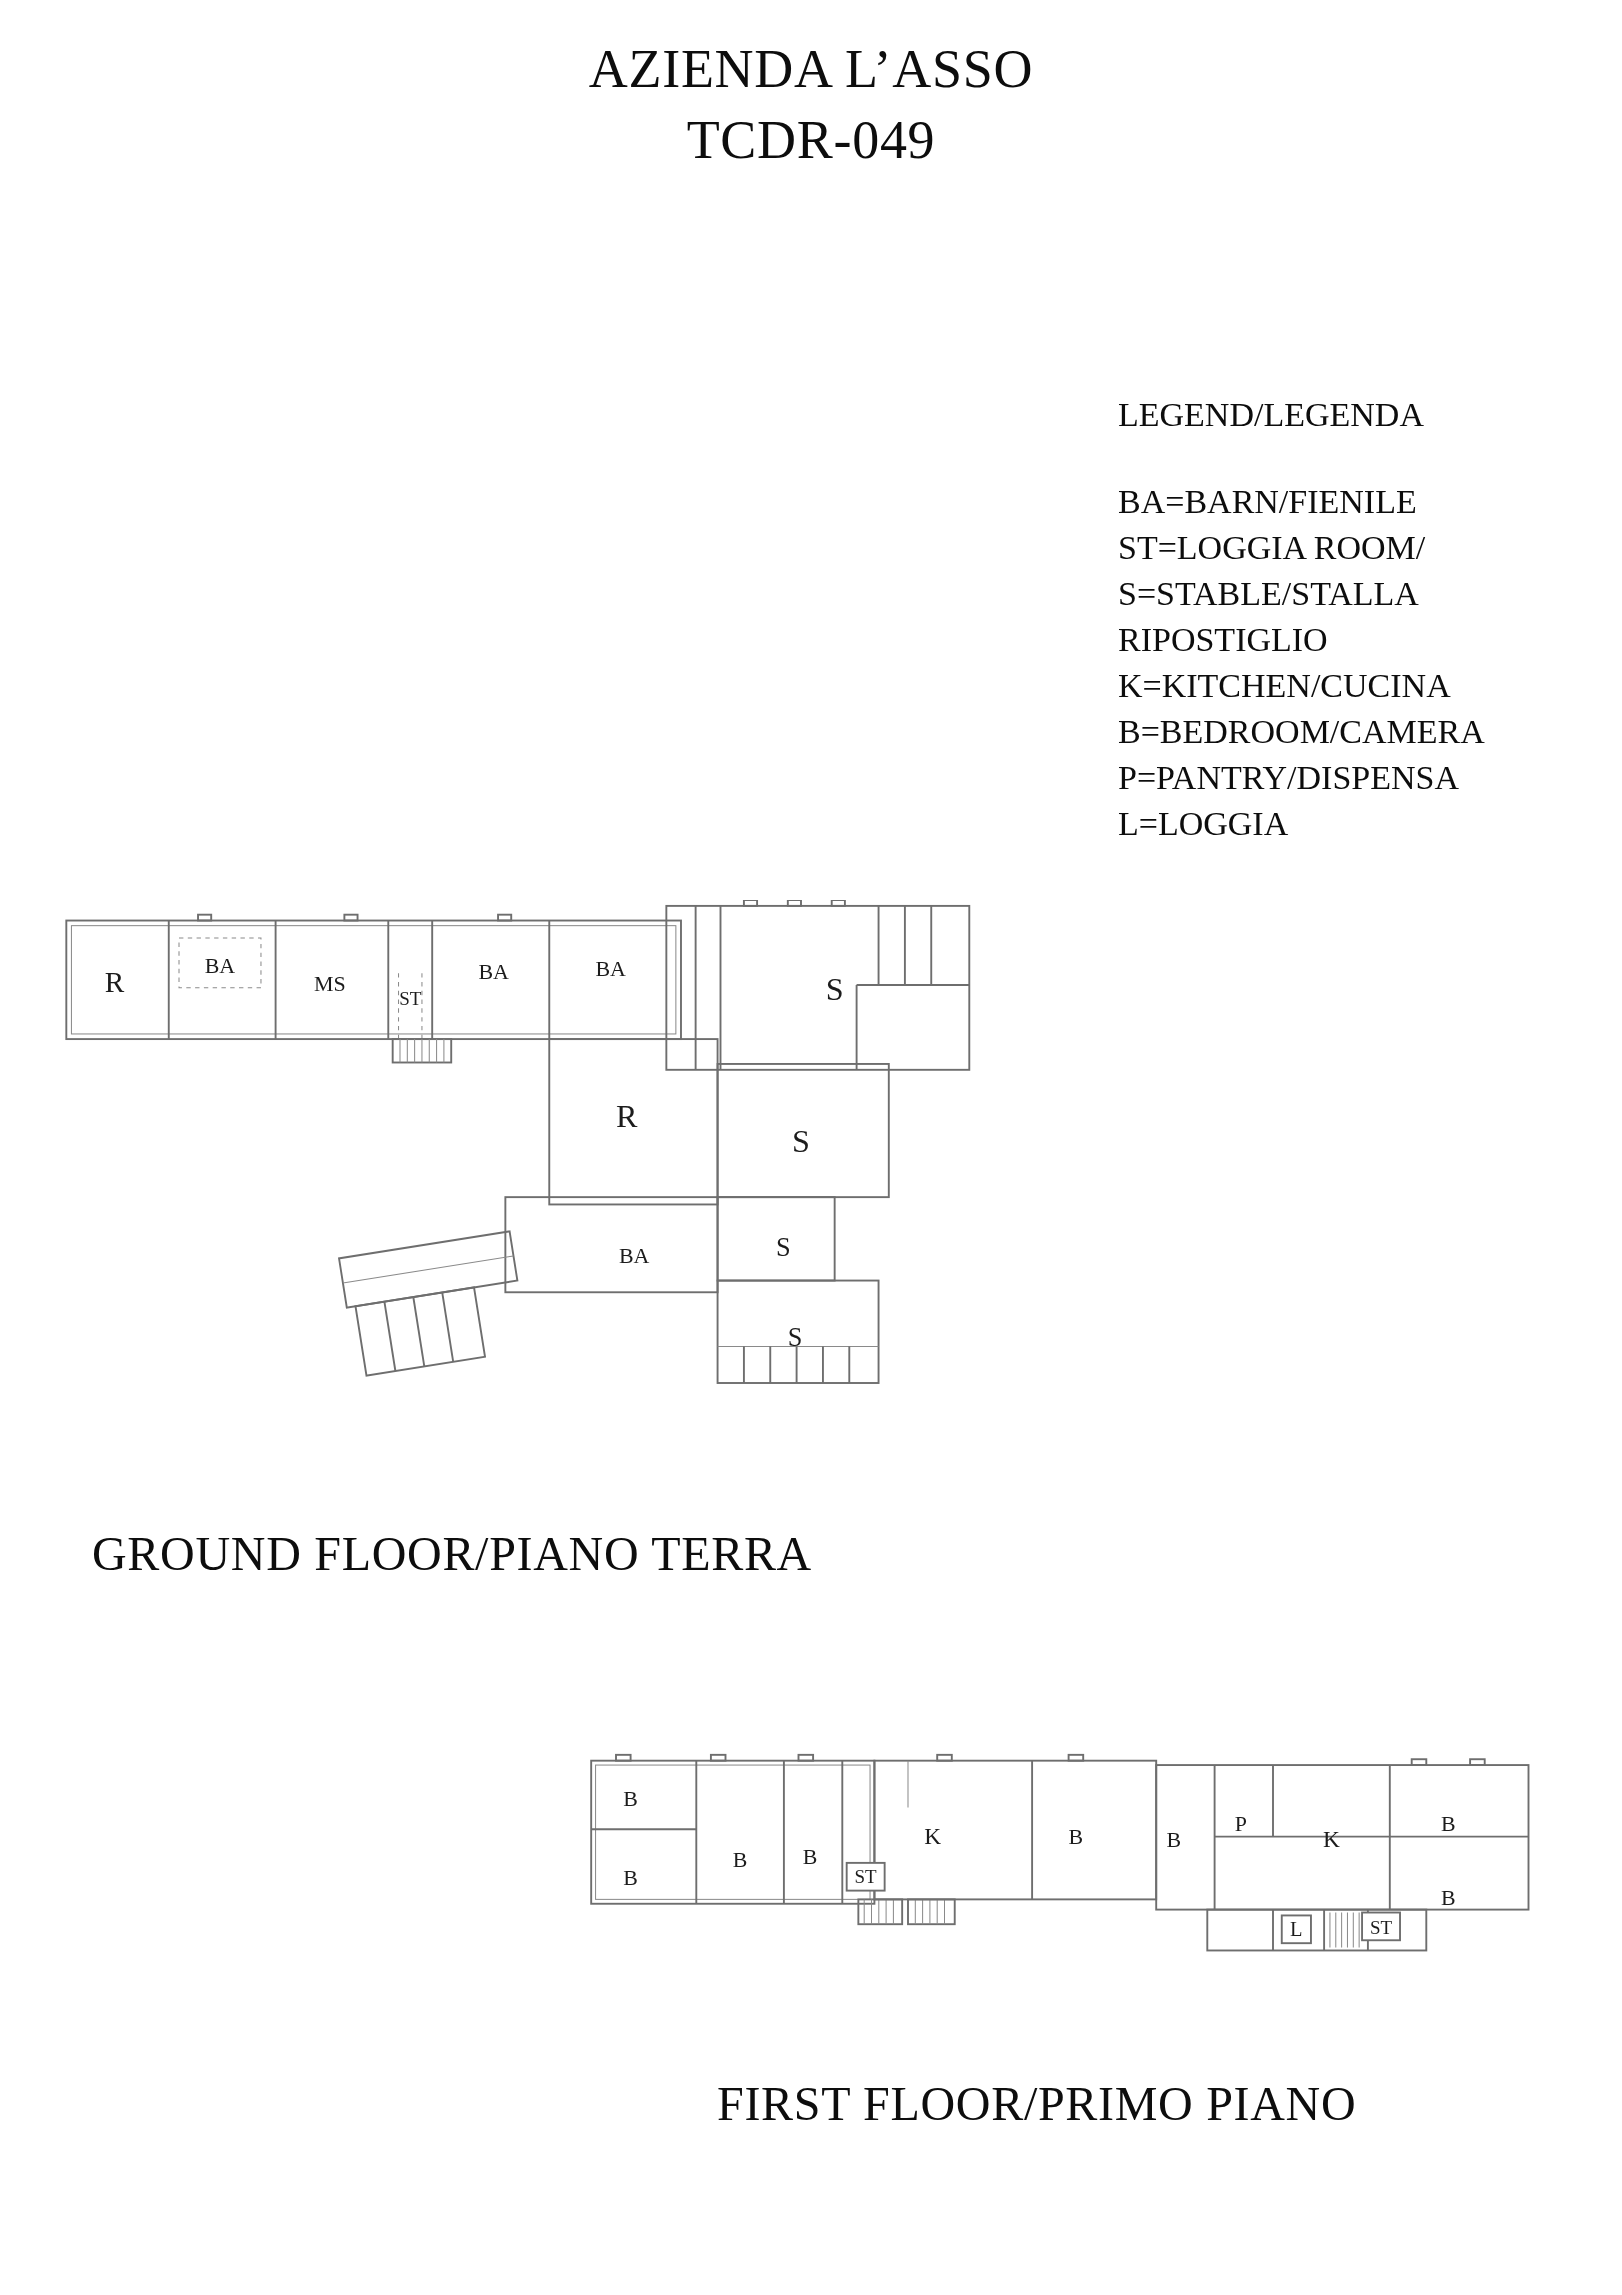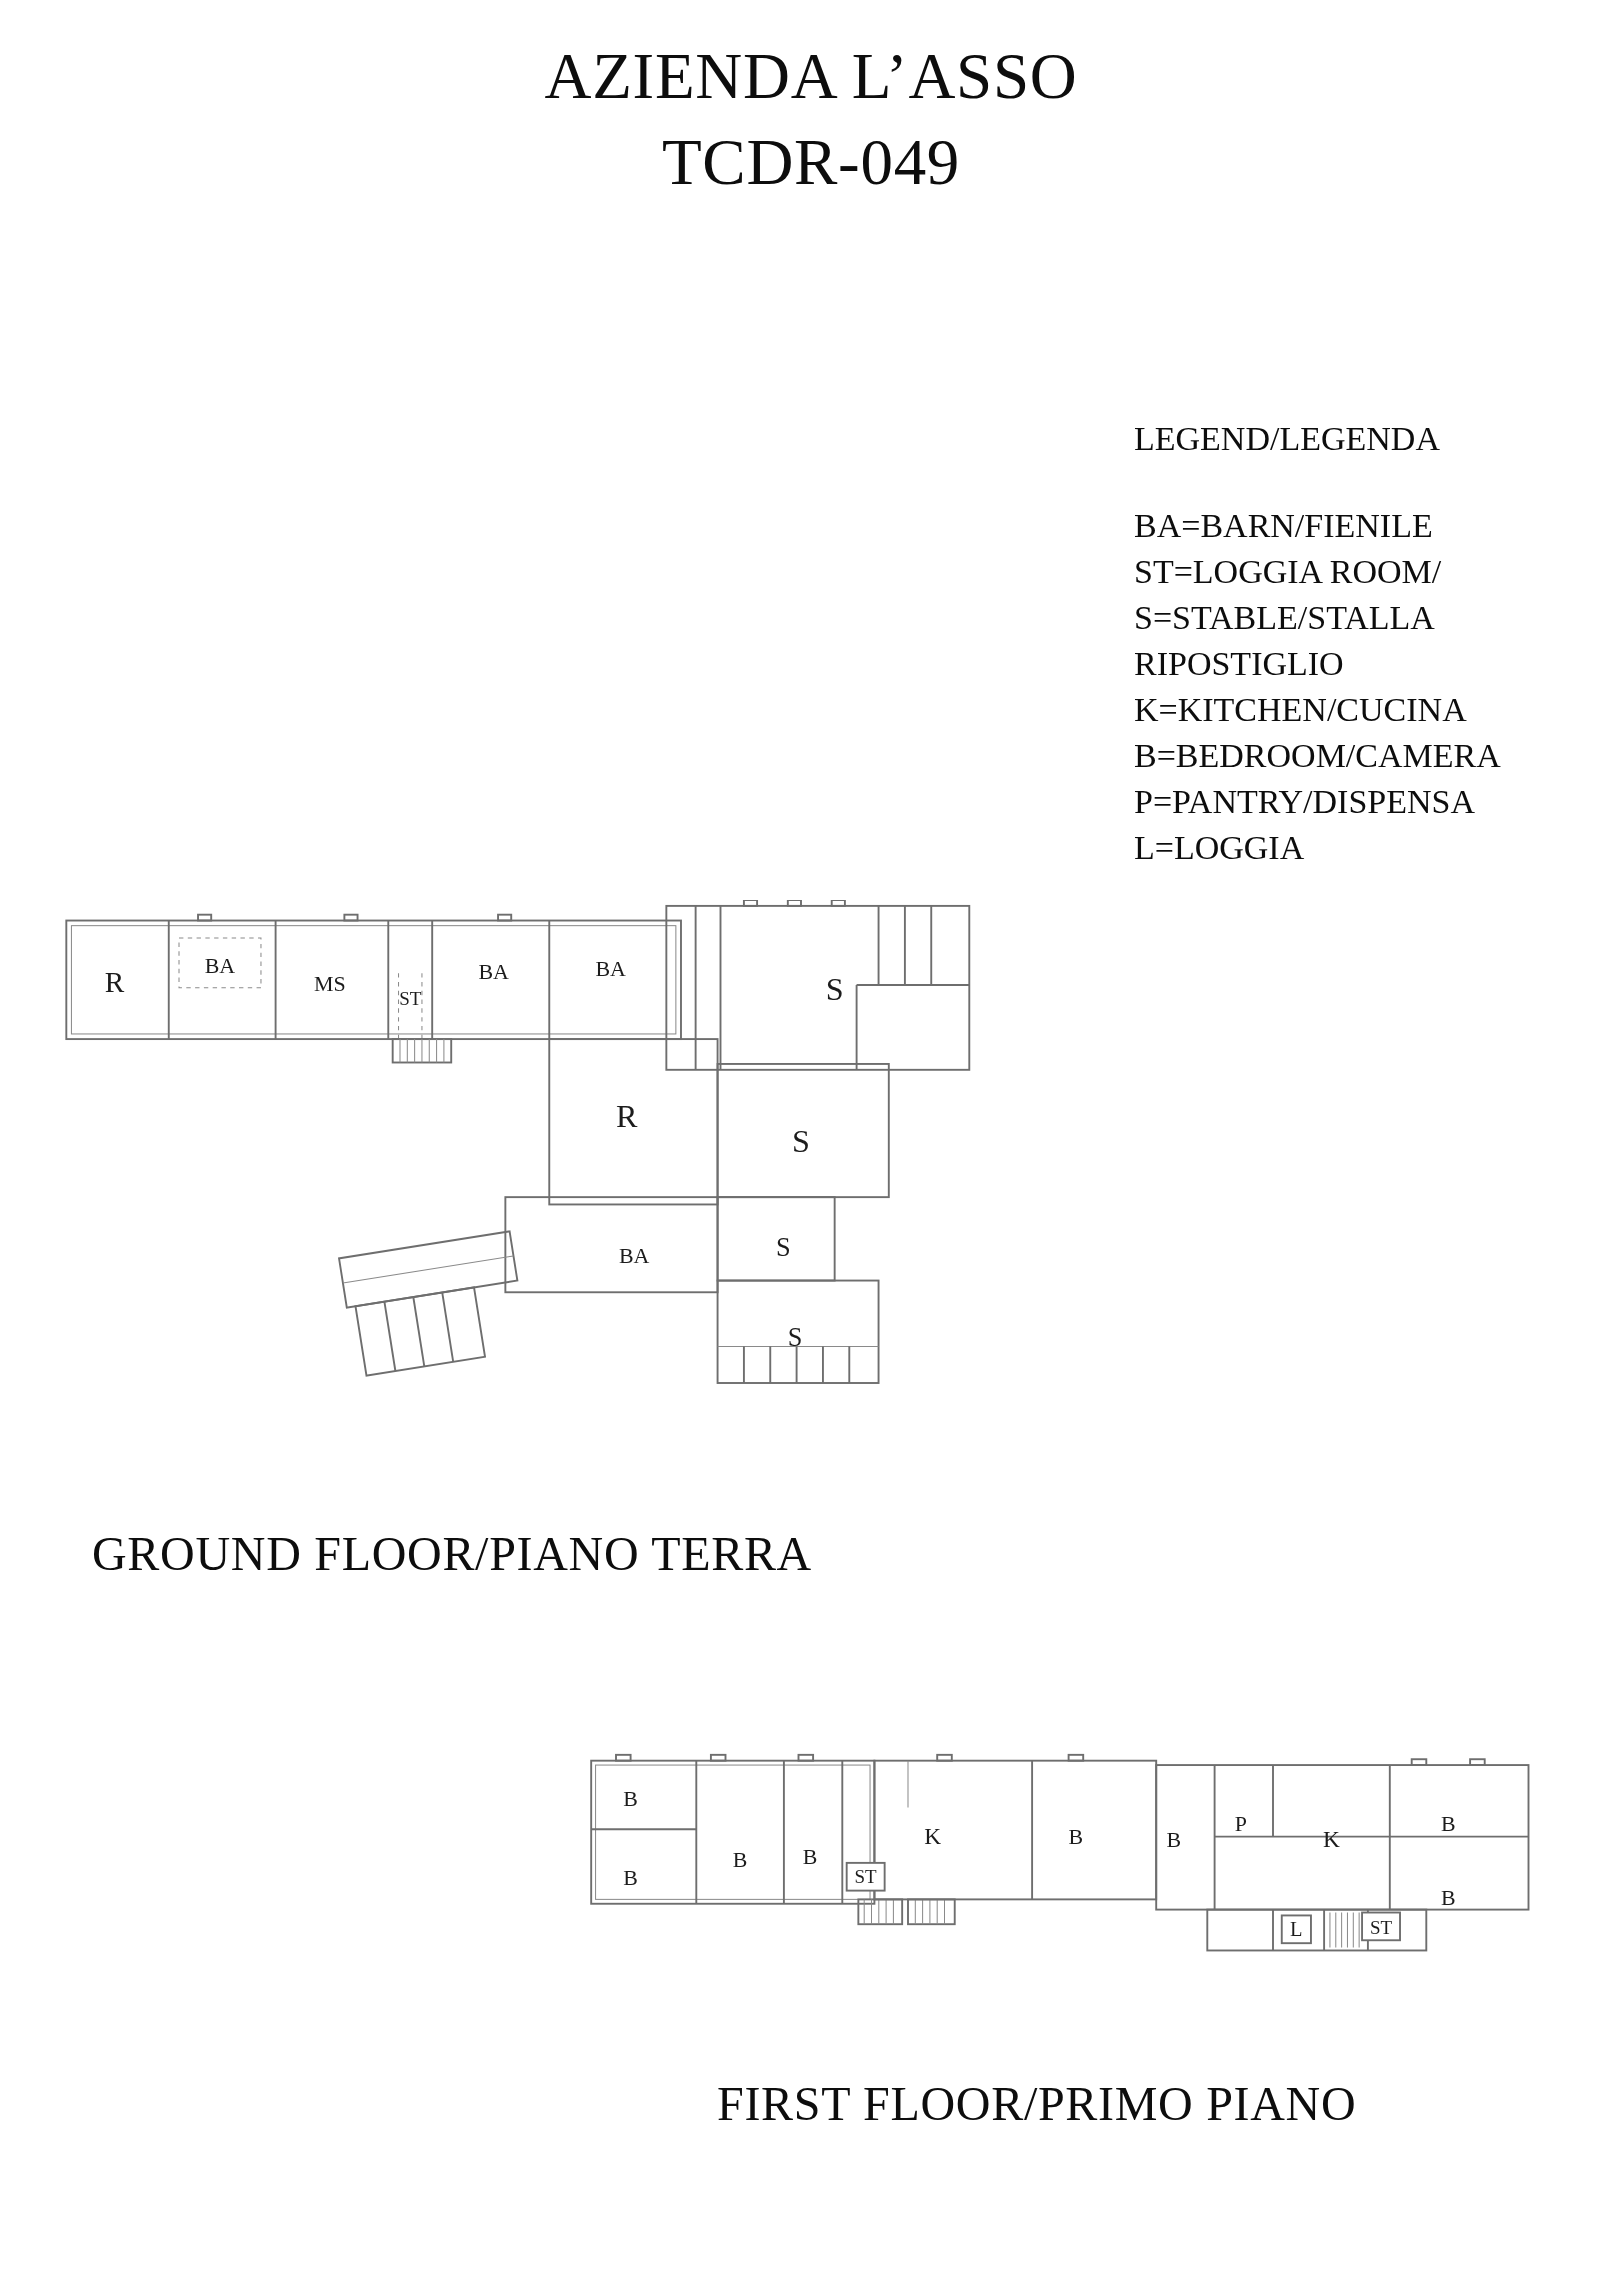--- a/index.html
+++ b/index.html
@@ -13,32 +13,31 @@
     position: relative;
     font-family: "Liberation Serif", serif;
     color: #111111;
   }
   .abs { position: absolute; }
   .doc-title {
     left: 0;
     top: 34px;
     width: 100%;
     text-align: center;
-    font-size: 65px;
+    font-size: 54px;
     line-height: 1.32;
     letter-spacing: 0.7px;
     color: #0d0d0d;
   }
   .legend {
     left: 1118px;
-    top: 416px;
+    top: 392px;
     font-size: 34px;
     line-height: 46px;
     color: #0d0d0d;
-    margin-left: 16px;
   }
   .legend .entries { margin-top: 41px; }
   .caption {
     font-size: 48px;
     letter-spacing: 0.7px;
     color: #0d0d0d;
     white-space: nowrap;
   }
   .plan-svg { position: absolute; }
   .w  { stroke: #6e6e6e; fill: none; stroke-width: 1.3px; }

